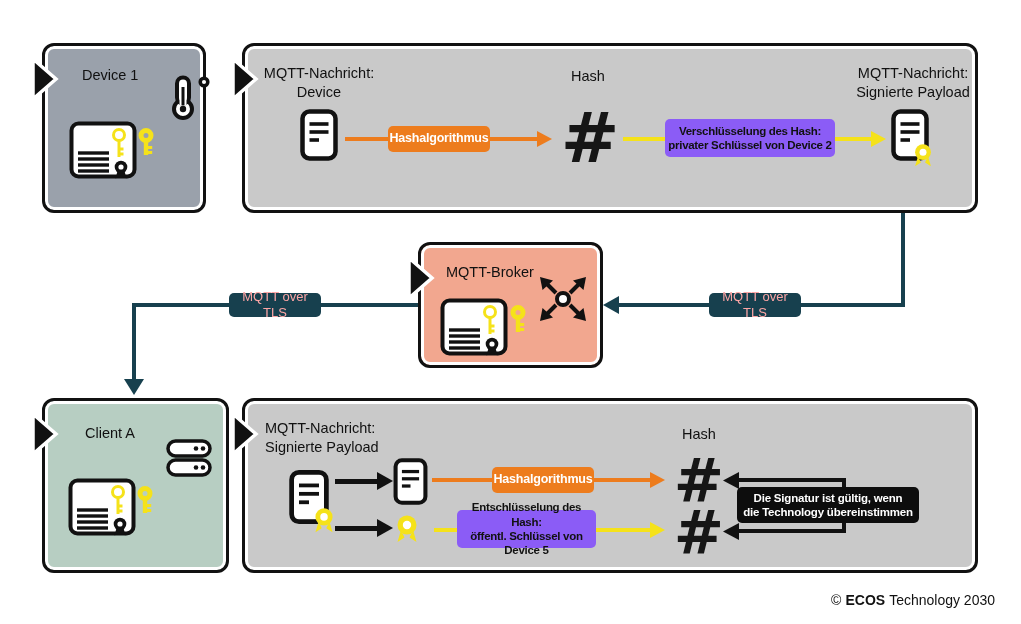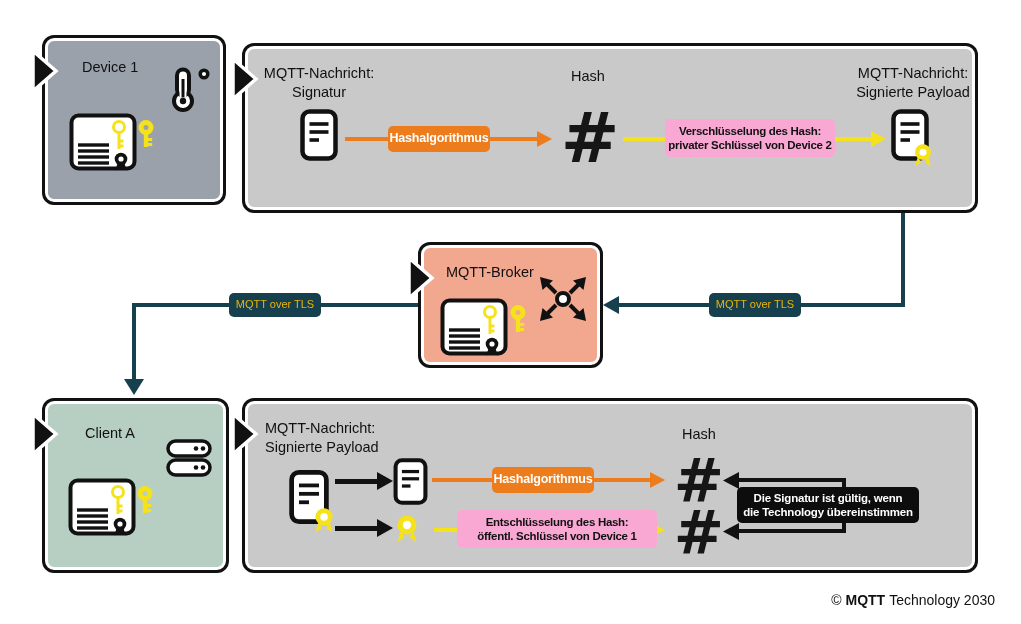--- a/index.html
+++ b/index.html
@@ -10,23 +10,23 @@
   .tab{position:absolute;left:-14px;top:11px;}
   .title{position:absolute;font-size:14.5px;white-space:nowrap;}
   .hline,.vline{position:absolute;}
   .ah{position:absolute;}
   .ar{clip-path:polygon(0 0,100% 50%,0 100%);}
   .al{clip-path:polygon(100% 0,0 50%,100% 100%);}
   .ad{clip-path:polygon(0 0,100% 0,50% 100%);}
   .pill{position:absolute;display:flex;flex-direction:column;align-items:center;
         justify-content:center;border-radius:5px;font-weight:bold;text-align:center;
         line-height:1.25;box-sizing:border-box;z-index:3;}
-  .pill-teal{background:#17404E;color:#eab308;font-weight:normal;font-size:11px;}
+  .pill-teal{background:#17404E;color:#fca5a5;font-weight:normal;font-size:13px;}
   .pill-orange{background:#ED7C1D;color:#fff;font-size:12.5px;letter-spacing:-0.2px;}
-  .pill-yellow{background:#f9a8d4;color:#111;font-size:11.5px;letter-spacing:-0.3px;}
+  .pill-yellow{background:#8b5cf6;color:#111;font-size:11.5px;letter-spacing:-0.3px;}
   .pill-black{background:#0d0d0d;color:#fff;font-size:11.5px;letter-spacing:-0.2px;}
   .txt2{position:absolute;font-size:14.5px;line-height:1.3;}
   .hash{position:absolute;font-weight:bold;color:#161616;
         font-family:"DejaVu Sans","Liberation Sans",sans-serif;}
   .docwrap{position:absolute;}
   .docwrap svg{position:absolute;left:0;top:0;}
   .docwrap .seal{left:auto;}
   .orange{background:#ED7C1D;}
   .yellow{background:#F5E21A;}
   .teal{background:#17404E;}
@@ -45,21 +45,21 @@
     <span>MQTT over TLS</span>
   </div>
 
   <div class="hline teal" style="left:134px;top:303px;width:284px;height:4px;"></div>
   <div class="vline teal" style="left:132px;top:303px;width:4px;height:78px;"></div>
   <div class="ah ad teal" style="left:124px;top:379px;width:20px;height:16px;"></div>
   <div class="pill pill-teal" style="left:229px;top:293px;width:92px;height:24px;">
     <span>MQTT over TLS</span>
   </div>
 
-  <div class="box" style="left:42px;top:35px;width:184px;height:170px;background:#9AA1AB;">
+  <div class="box" style="left:42px;top:43px;width:164px;height:170px;background:#9AA1AB;">
     <svg class="tab" width="28" height="44">
       <polygon points="2,2 25,22 2,42" fill="#111" stroke="#fff" stroke-width="3.5"></polygon>
     </svg>
     <div class="title" style="left:37px;top:21px;">Device 1</div>
     <svg style="position:absolute;left:118px;top:29px;" width="48" height="46" viewBox="0 0 48 46">
       <circle cx="20" cy="34" r="9" fill="#fff" stroke="#111" stroke-width="4"></circle>
       <rect x="14" y="2.5" width="12" height="26" rx="6" fill="#fff" stroke="#111" stroke-width="4"></rect>
       <rect x="16.5" y="22" width="7" height="8" fill="#fff"></rect>
       <circle cx="20" cy="34" r="3.2" fill="#111"></circle>
       <line x1="20" y1="12" x2="20" y2="30" stroke="#111" stroke-width="3"></line>
@@ -90,21 +90,21 @@
       <rect x="10" y="23" width="4.2" height="3" fill="#F5E21A"></rect>
     </svg>
   </div>
 
   <div class="box" style="left:242px;top:43px;width:736px;height:170px;background:#C9C9C9;">
     <svg class="tab" width="28" height="44">
       <polygon points="2,2 25,22 2,42" fill="#111" stroke="#fff" stroke-width="3.5"></polygon>
     </svg>
     <div class="txt2" style="left:8px;top:18px;width:132px;text-align:center;">
       <div>MQTT-Nachricht:</div>
-      <div>Signatur</div>
+      <div>Device</div>
     </div>
     <svg style="position:absolute;left:55px;top:63px;" width="38" height="52" viewBox="0 0 38 52">
       <rect x="2.5" y="2.5" width="33" height="47" rx="7" fill="#fff" stroke="#111" stroke-width="4.5"></rect>
       <line x1="9.5" y1="15" x2="28.5" y2="15" stroke="#111" stroke-width="3.6"></line>
       <line x1="9.5" y1="23" x2="28.5" y2="23" stroke="#111" stroke-width="3.6"></line>
       <line x1="9.5" y1="31" x2="19" y2="31" stroke="#111" stroke-width="3.6"></line>
     </svg>
     <div class="hline orange" style="left:100px;top:91px;width:194px;height:4px;"></div>
     <div class="ah ar orange" style="left:292px;top:85px;width:15px;height:16px;"></div>
     <div class="pill pill-orange" style="left:143px;top:80px;width:102px;height:26px;">
@@ -259,37 +259,37 @@
       <circle cx="12" cy="11" r="9.5" fill="#F5E21A"></circle>
         <circle cx="12" cy="11" r="4.2" fill="#fff"></circle>
     </svg>
     <div class="hline orange" style="left:187px;top:77px;width:220px;height:4px;"></div>
     <div class="ah ar orange" style="left:405px;top:71px;width:15px;height:16px;"></div>
     <div class="pill pill-orange" style="left:247px;top:66px;width:102px;height:26px;">
       <span>Hashalgorithmus</span>
     </div>
     <div class="hline yellow" style="left:189px;top:127px;width:218px;height:4px;"></div>
     <div class="ah ar yellow" style="left:405px;top:121px;width:15px;height:16px;"></div>
-    <div class="pill pill-yellow" style="left:212px;top:109px;width:200px;height:38px;">
+    <div class="pill pill-yellow" style="left:212px;top:109px;width:139px;height:38px;">
       <div>Entschlüsselung des Hash:</div>
-      <div>öffentl. Schlüssel von Device 1</div>
+      <div>öffentl. Schlüssel von Device 5</div>
     </div>
     <div class="title" style="left:424px;top:25px;width:60px;text-align:center;">Hash</div>
     <div class="hash" style="left:426px;top:50px;width:56px;height:58px;line-height:58px;font-size:60px;text-align:center;">#</div>
     <div class="hash" style="left:426px;top:102px;width:56px;height:58px;line-height:58px;font-size:60px;text-align:center;">#</div>
     <div class="hline black" style="left:494px;top:77px;width:107px;height:4px;"></div>
     <div class="ah al black" style="left:478px;top:71px;width:16px;height:17px;"></div>
     <div class="vline black" style="left:597px;top:77px;width:4px;height:55px;"></div>
     <div class="hline black" style="left:494px;top:128px;width:107px;height:4px;"></div>
     <div class="ah al black" style="left:478px;top:122px;width:16px;height:17px;"></div>
     <div class="pill pill-black" style="left:492px;top:86px;width:182px;height:36px;">
       <div>Die Signatur ist gültig, wenn</div>
       <div>die Technology übereinstimmen</div>
     </div>
   </div>
 
   <div class="footer">
     <span>©</span>
-    <span style="font-weight:bold;">MQTT</span>
+    <span style="font-weight:bold;">ECOS</span>
     <span>Technology 2030</span>
   </div>
 
 </div>
 
 </body></html>

